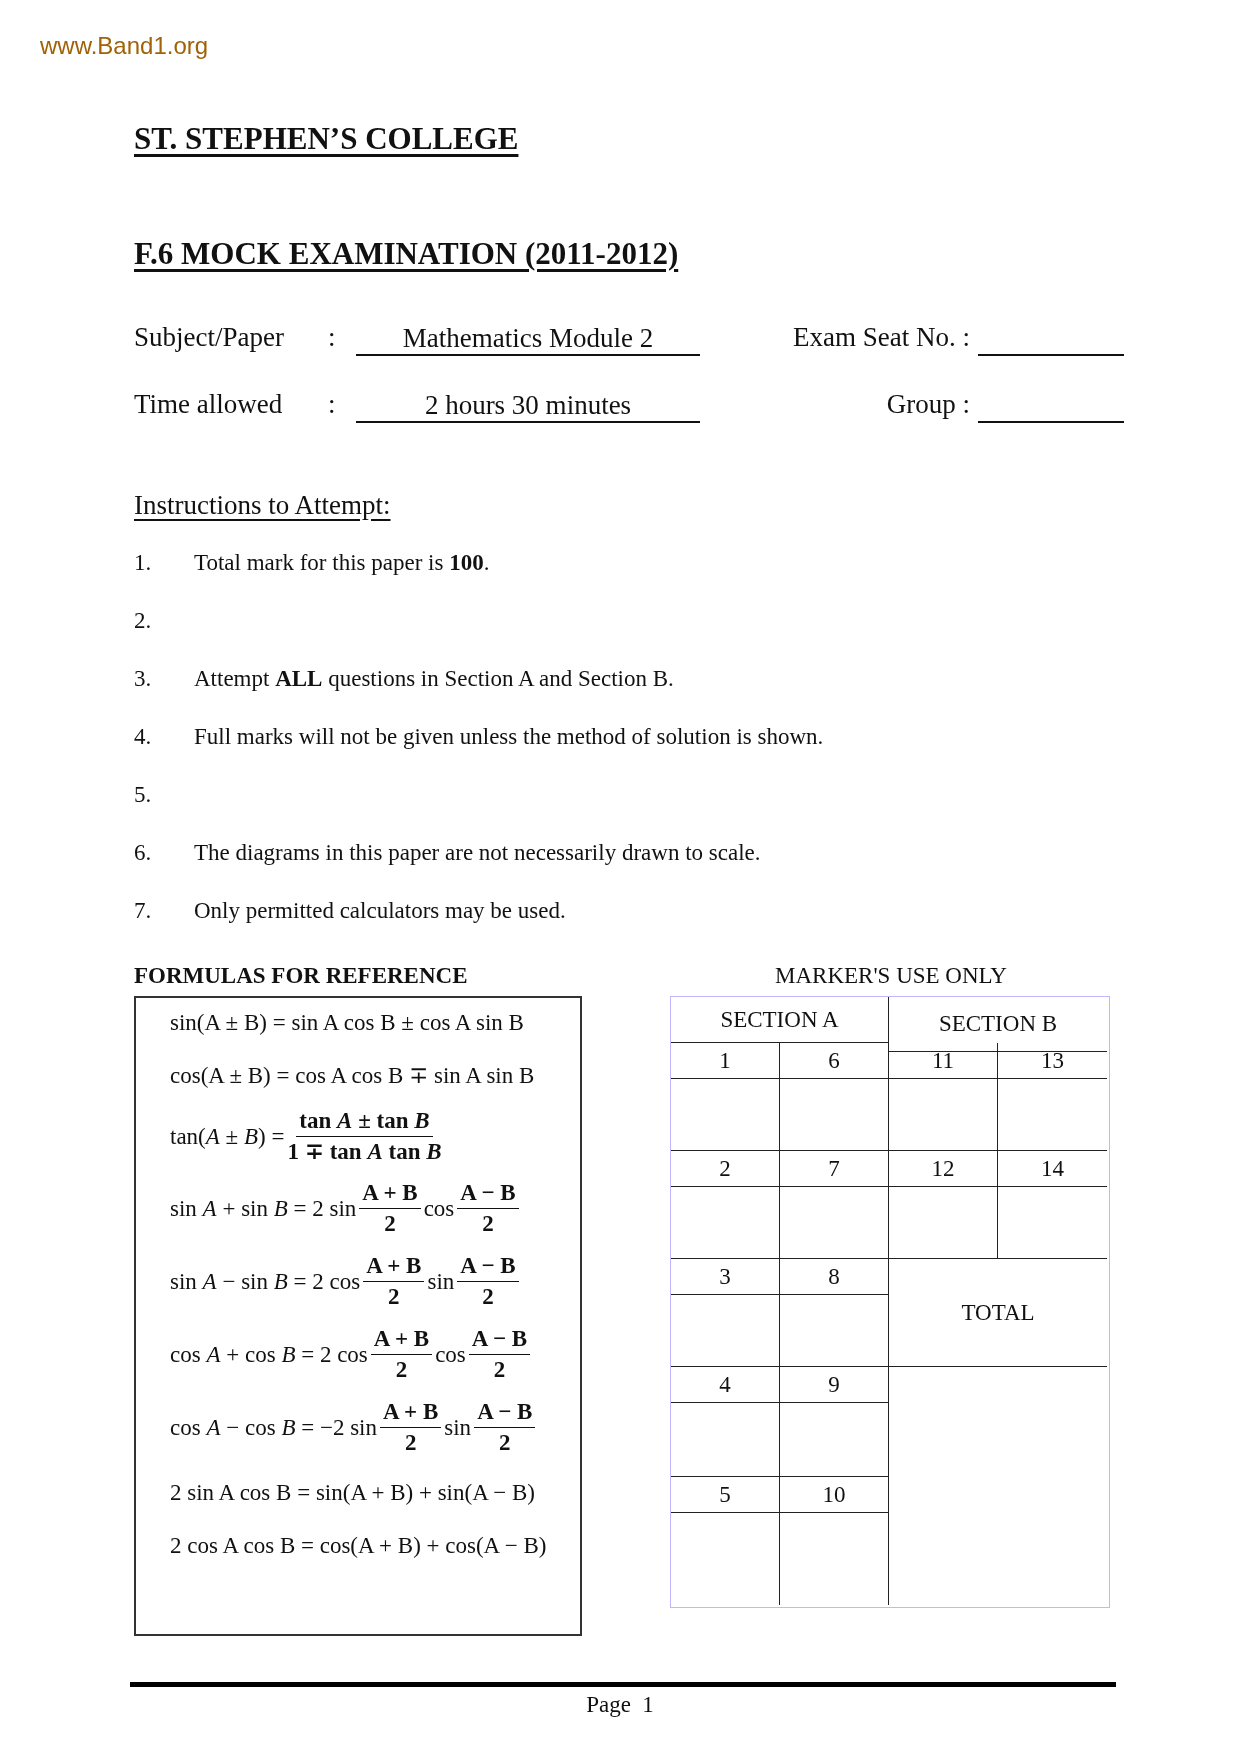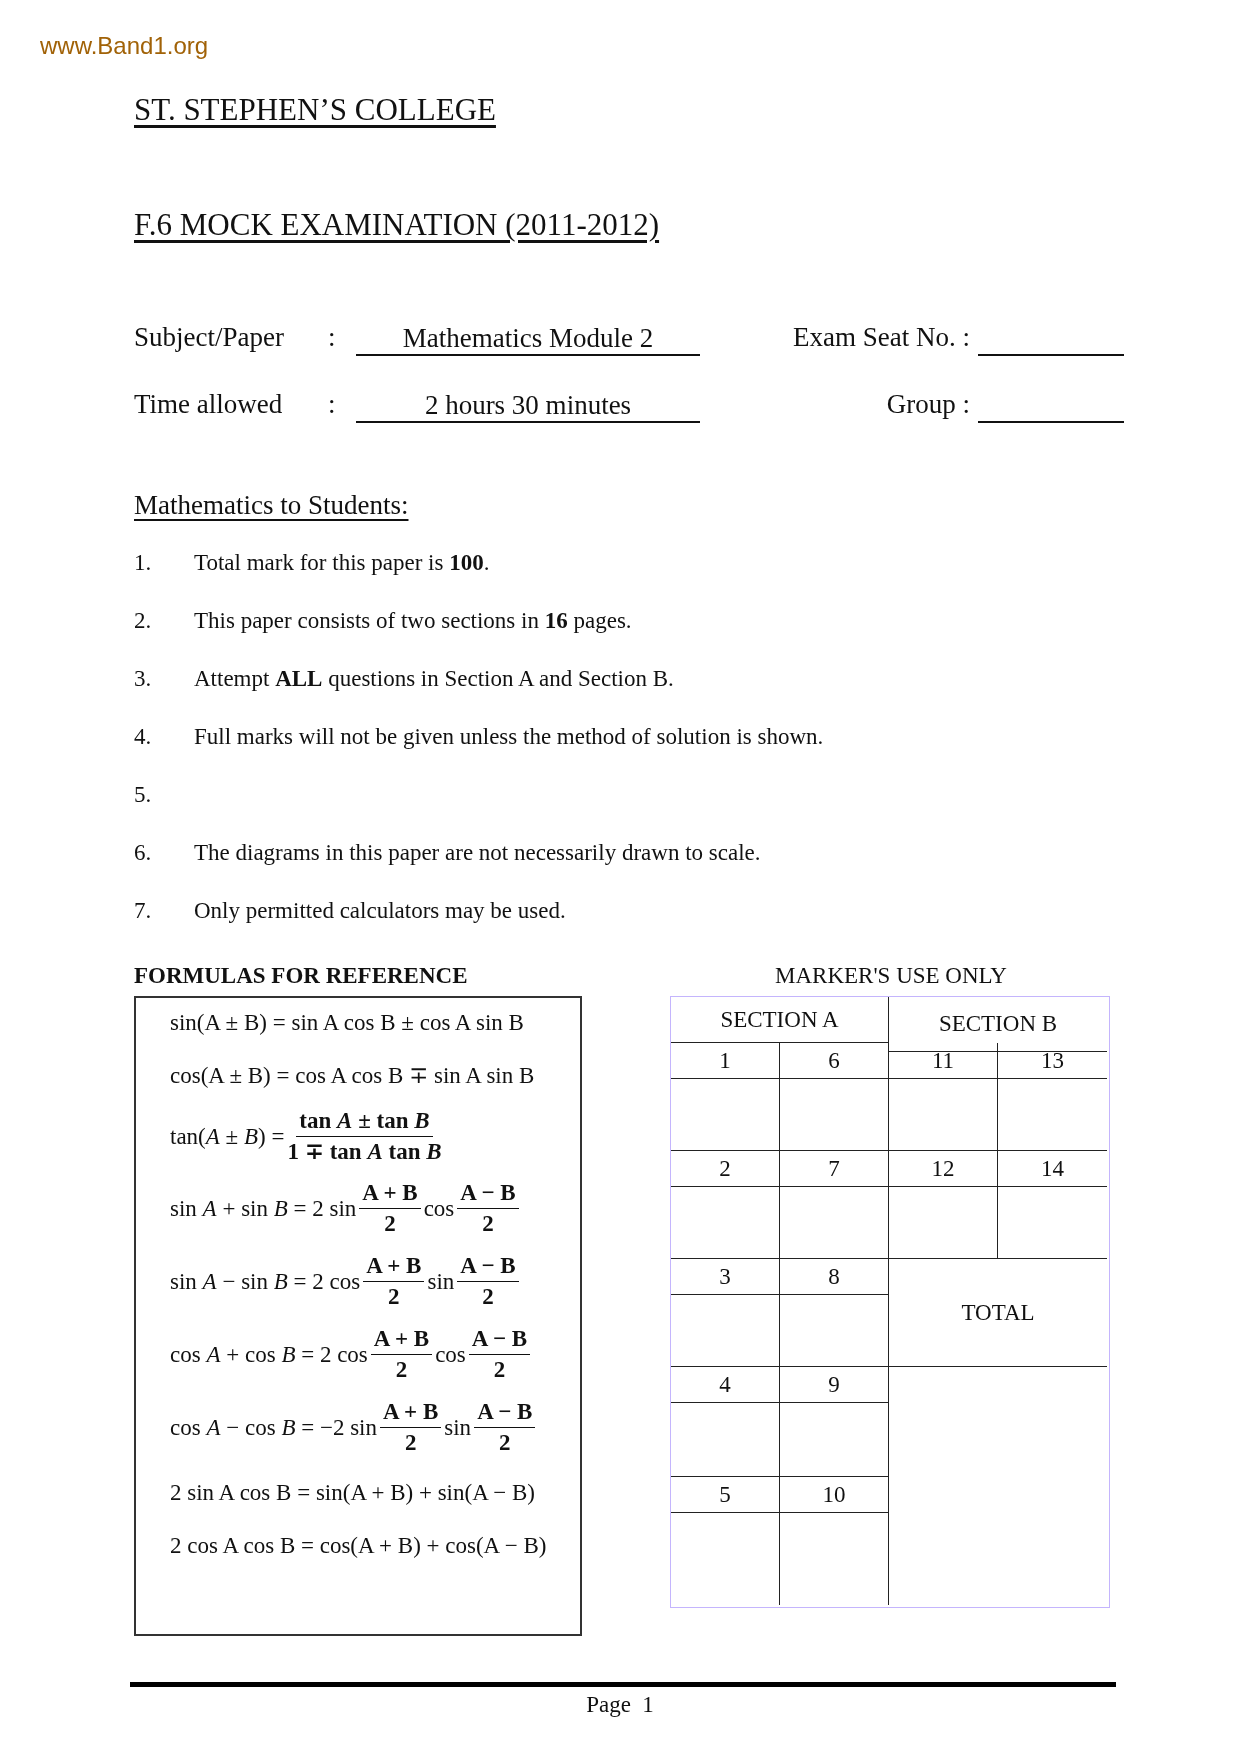--- a/index.html
+++ b/index.html
@@ -6,22 +6,22 @@
   body {
     width: 1240px; height: 1754px; position: relative; overflow: hidden;
     font-family: "Liberation Serif", "DejaVu Serif", serif; color: #111;
   }
   .abs { position: absolute; }
   .watermark {
     left: 40px; top: 32px; font-family: "Liberation Sans", "DejaVu Sans", sans-serif;
     font-size: 24px; color: #a16207;
   }
   .title {
-    left: 134px; font-weight: normal; font-size: 31px; text-decoration: underline;
-    text-underline-offset: 5px; text-decoration-thickness: 3px; letter-spacing: 0px;
+    left: 134px; font-weight: bold; font-size: 31px; text-decoration: underline;
+    text-underline-offset: 5px; text-decoration-thickness: 3px; letter-spacing: 0px; margin-top: 29px;
   }
   .title.t1 { top: 92px; }
   .title.t2 { top: 207px; }
 
   .meta-row { left: 134px; width: 990px; height: 40px; font-size: 27px; }
   .meta-row .lbl { position: absolute; left: 0; }
   .meta-row .colon { position: absolute; left: 194px; }
   .meta-row .val {
     position: absolute; left: 222px; width: 344px; text-align: center;
     border-bottom: 2px solid #111; height: 32px; line-height: 32px;
@@ -93,29 +93,28 @@
   <span class="right-line"></span>
 </div>
 <div class="abs meta-row row2">
   <span class="lbl">Time allowed</span>
   <span class="colon">:</span>
   <span class="val">2 hours 30 minutes</span>
   <span class="right-lbl">Group :</span>
   <span class="right-line"></span>
 </div>
 
-<div class="abs instr-head">Mathematics to Students:</div>
+<div class="abs instr-head">Instructions to Attempt:</div>
 <div class="abs instr-list">
   <div class="instr-item">
       <span class="num">1.</span>
       <span class="txt"><span>Total mark for this paper is </span><b>100</b><span>.</span></span>
     </div>
   <div class="instr-item">
       <span class="num">2.</span>
-      <span class="txt"><span>This paper consists of two sections in </span><b>16</b><span> pages.</span></span>
     </div>
   <div class="instr-item">
       <span class="num">3.</span>
       <span class="txt"><span>Attempt </span><b>ALL</b><span> questions in Section A and Section B.</span></span>
     </div>
   <div class="instr-item">
       <span class="num">4.</span>
       <span class="txt"><span>Full marks will not be given unless the method of solution is shown.</span></span>
     </div>
   <div class="instr-item">

